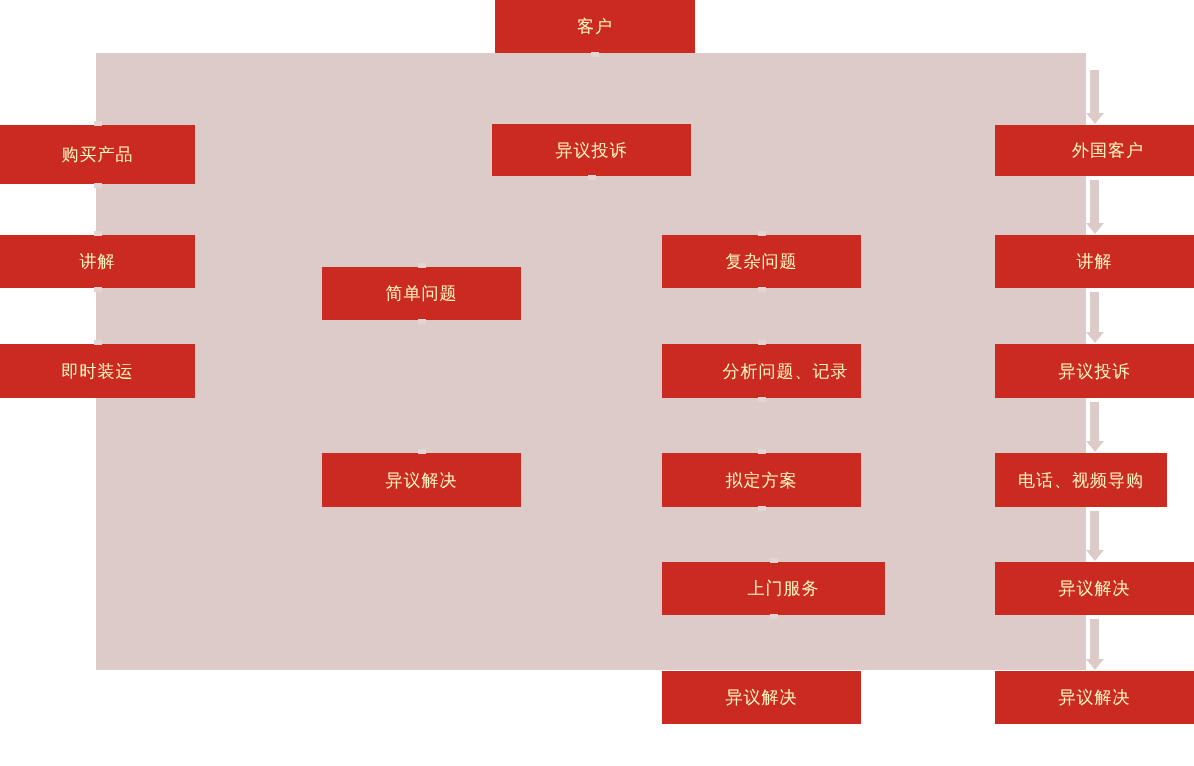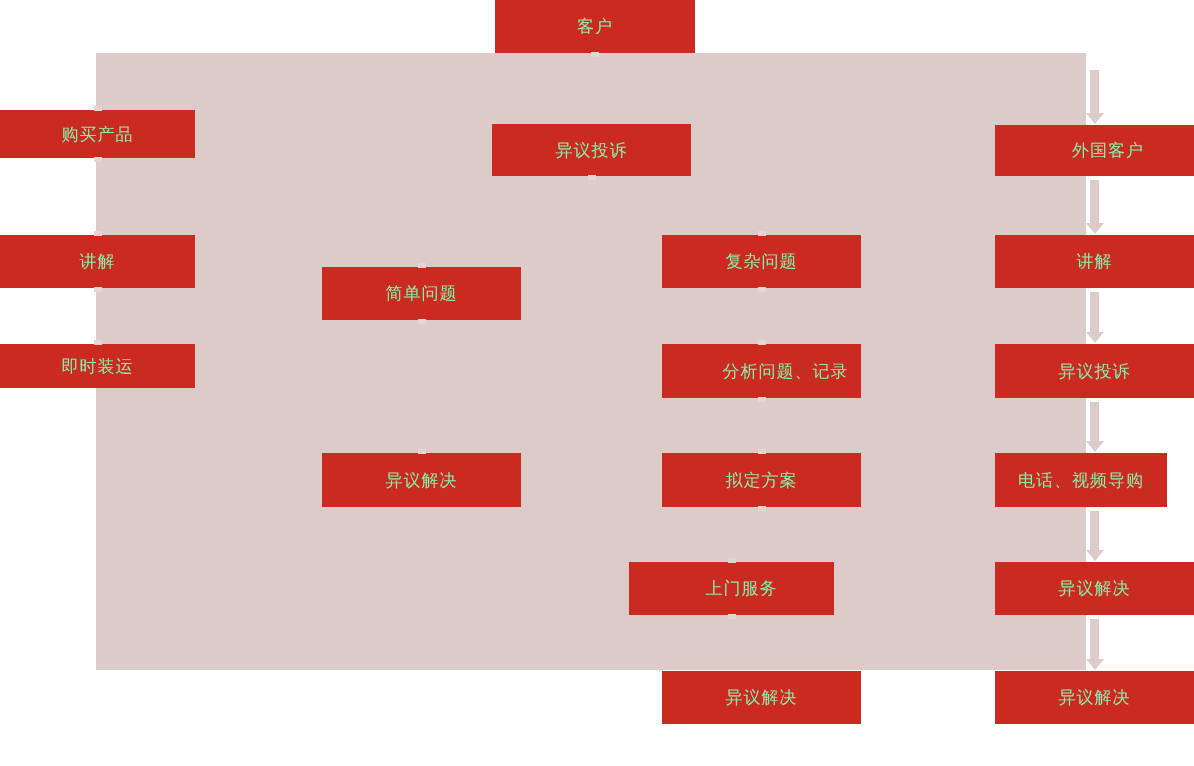--- a/index.html
+++ b/index.html
@@ -15,21 +15,21 @@
   .panel{
     position:absolute;
     background:#ddcbc9;
     left:96px;top:53px;width:990px;height:617px;
     z-index:1;
   }
 
   .node{
     position:absolute;
     background:#ca2a1f;
-    color:#86efac;
+    color:#fef9c3;
     font-size:17px;
     display:flex;
     align-items:center;
     justify-content:center;
     letter-spacing:1px;
     z-index:3;
     white-space:nowrap;
     box-sizing:border-box;
   }
 
@@ -69,27 +69,27 @@
 
 <div id="stage">
 
   <div class="panel"></div>
 
   <div class="node stub-bottom" style="left:495px;top:0px;width:200px;height:53px;">
 
     <span>客户</span>
   </div>
 
-  <div class="node stub-top stub-bottom" style="left:0px;top:110px;width:195px;height:48px;">
+  <div class="node stub-top stub-bottom" style="left:0px;top:125px;width:195px;height:59px;">
     <span>购买产品</span>
   </div>
   <div class="node stub-top stub-bottom" style="left:0px;top:235px;width:195px;height:53px;">
     <span>讲解</span>
   </div>
-  <div class="node stub-top" style="left:0px;top:344px;width:195px;height:44px;">
+  <div class="node stub-top" style="left:0px;top:344px;width:195px;height:54px;">
     <span>即时装运</span>
   </div>
 
   <div class="node stub-top stub-bottom" style="left:322px;top:235px;width:199px;height:53px;margin-top:32px;">
     <span>简单问题</span>
   </div>
   <div class="node stub-top" style="left:322px;top:453px;width:199px;height:54px;">
     <span>异议解决</span>
   </div>
 
@@ -99,21 +99,21 @@
 
   <div class="node stub-top stub-bottom" style="left:662px;top:235px;width:199px;height:53px;">
     <span>复杂问题</span>
   </div>
   <div class="node stub-top stub-bottom" style="left:662px;top:344px;width:199px;height:54px;padding-left:48px;">
     <span>分析问题、记录</span>
   </div>
   <div class="node stub-top stub-bottom" style="left:662px;top:453px;width:199px;height:54px;text-align:center;">
     <span>拟定方案</span>
   </div>
-  <div class="node stub-top stub-bottom" style="left:629px;top:562px;width:205px;height:53px;padding-left:20px;">
+  <div class="node stub-top stub-bottom" style="left:662px;top:562px;width:223px;height:53px;padding-left:20px;">
     <span>上门服务</span>
   </div>
   <div class="node" style="left:662px;top:671px;width:199px;height:53px;">
     <span>异议解决</span>
   </div>
 
   <div class="arrow" style="left:1090px;top:70px;height:44px;"></div>
   <div class="node" style="left:995px;top:125px;width:226px;height:51px;">
     <span>外国客户</span>
   </div>

